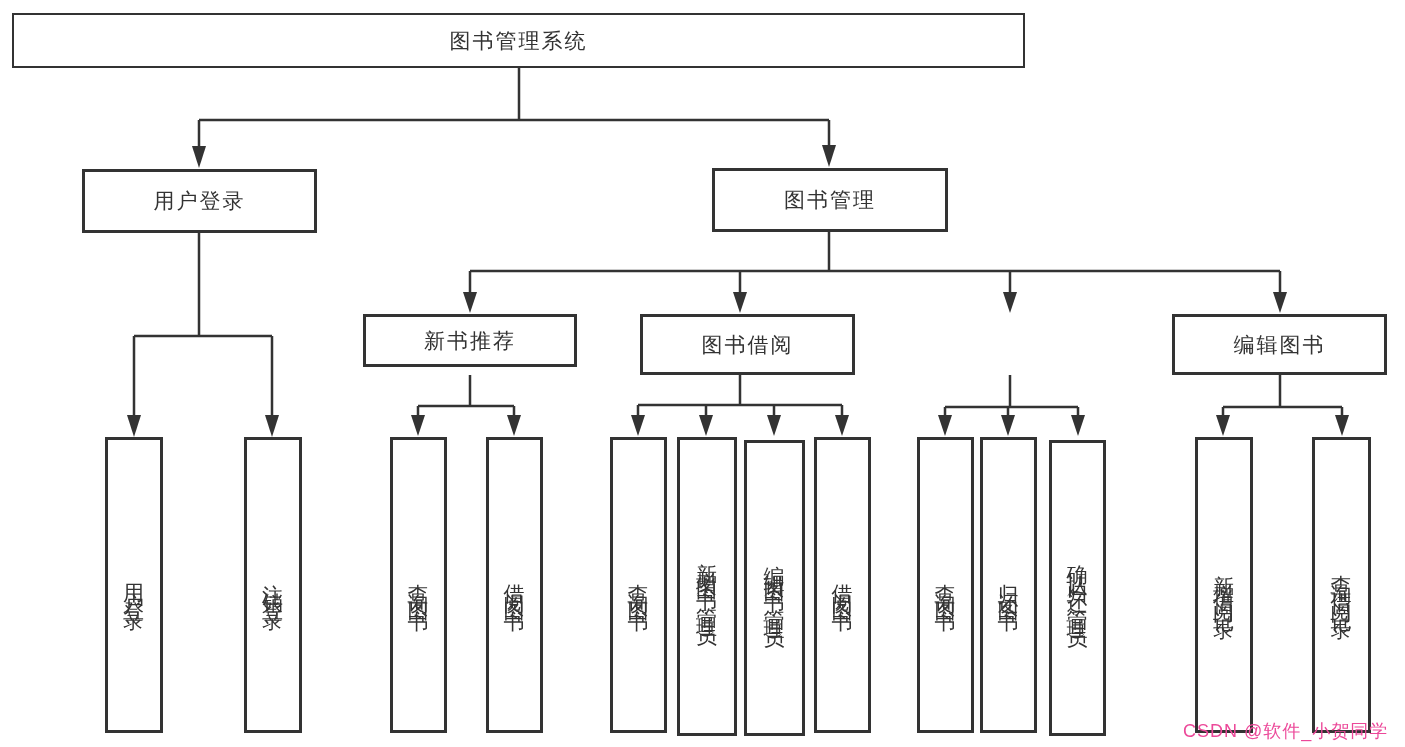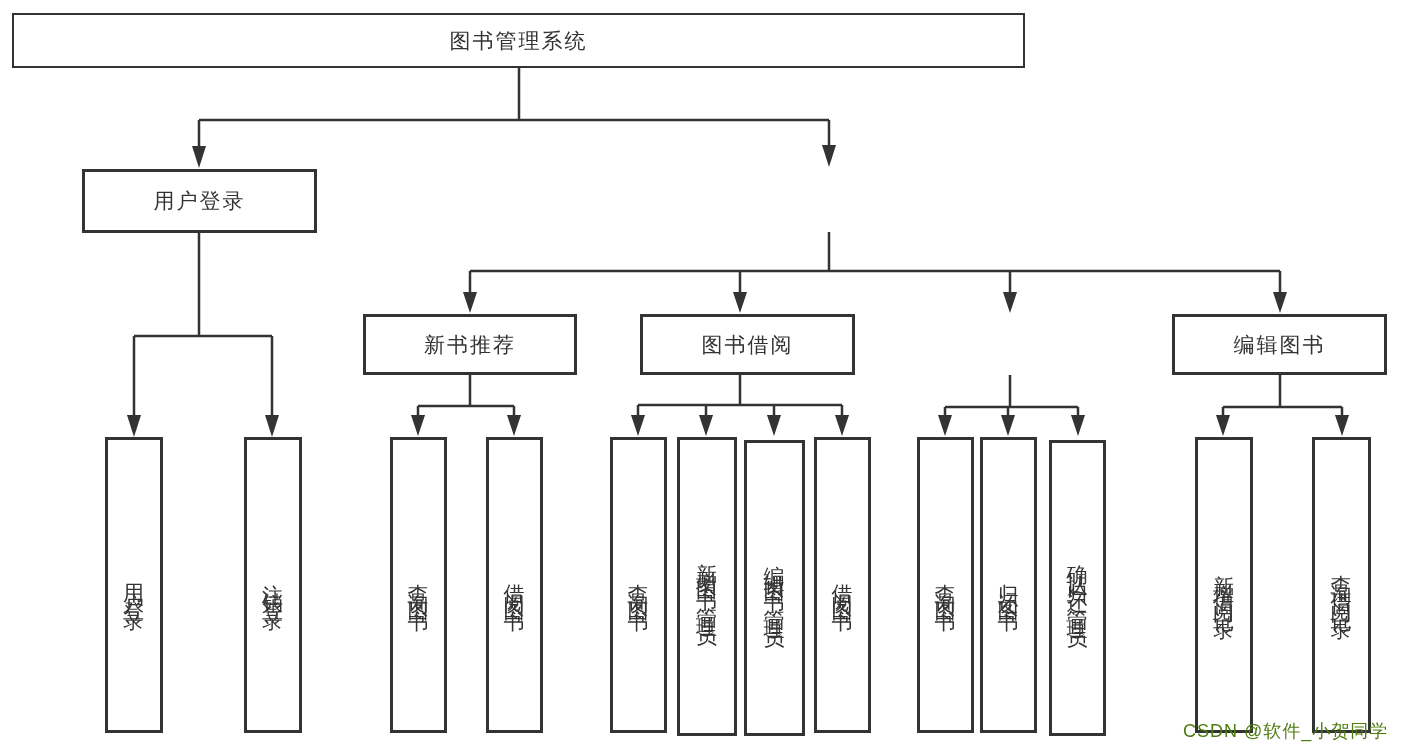--- a/index.html
+++ b/index.html
@@ -33,21 +33,21 @@
     font-size:21px;
     letter-spacing:9px;
     line-height:1;
     white-space:nowrap;
   }
   .watermark {
     position:absolute;
     left:1183px; top:719px;
     z-index:3;
     font-size:18px;
-    color:#4d7c0f;
+    color:#ec4899;
     white-space:nowrap;
     letter-spacing:1px;
   }
 </style>
 </head>
 <body>
 
 <div class="canvas">
 
   <svg class="connectors" width="1405" height="747" viewBox="0 0 1405 747">
@@ -90,22 +90,25 @@
     </g>
   </svg>
 
   <div class="node h root" style="left:12px;top:13px;width:1013px;height:55px">
     <span>图书管理系统</span>
   </div>
 
   <div class="node h" style="left:82px;top:169px;width:235px;height:64px">
     <span>用户登录</span>
   </div>
+  <div class="node h" style="left:712px;top:168px;width:236px;height:64px">
+    <span>图书管理</span>
+  </div>
 
-  <div class="node h" style="left:363px;top:314px;width:214px;height:61px">
+  <div class="node h" style="left:363px;top:314px;width:214px;height:53px">
     <span>新书推荐</span>
   </div>
   <div class="node h" style="left:640px;top:314px;width:215px;height:61px">
     <span>图书借阅</span>
   </div>
   <div class="node h" style="left:1172px;top:314px;width:215px;height:61px">
     <span>编辑图书</span>
   </div>
 
   <div class="node v" style="left:105px;top:437px;width:58px;height:296px">

